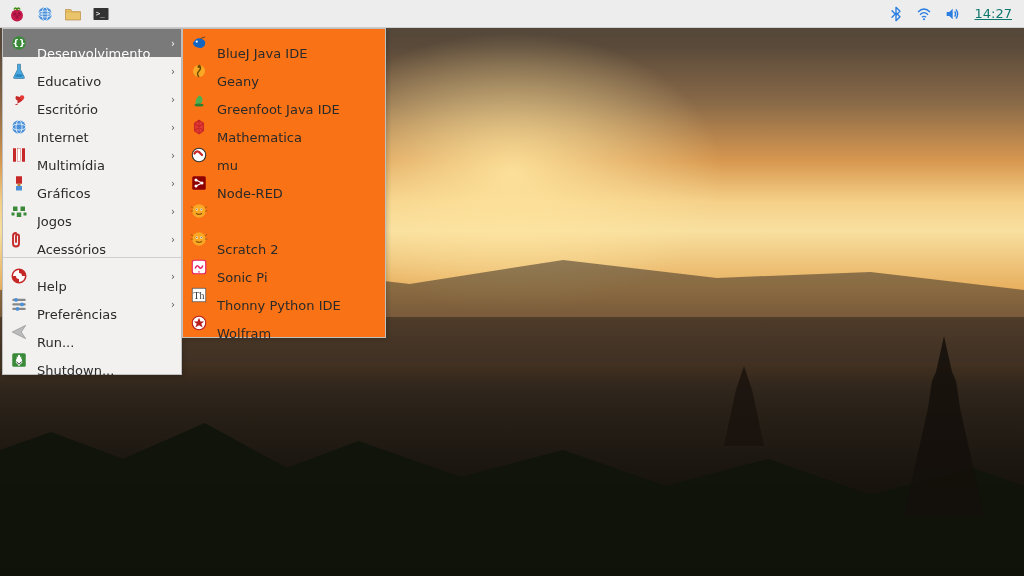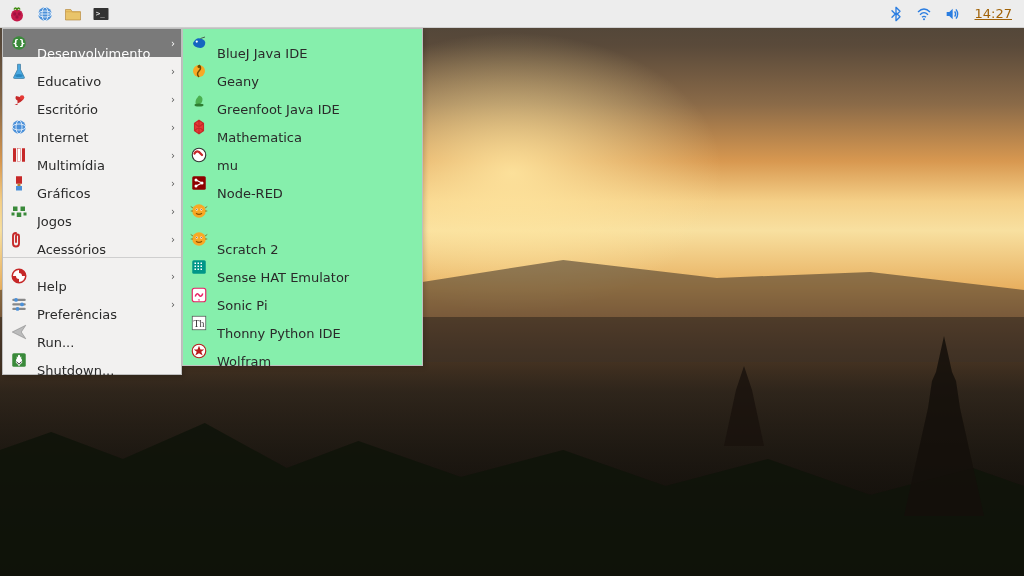--- a/index.html
+++ b/index.html
@@ -107,21 +107,21 @@
   }
   .tray .tray-icon {
     width: 18px; height: 18px;
     display: flex;
     align-items: center;
     justify-content: center;
     cursor: pointer;
   }
   .tray .clock {
     font-size: 13px;
-    color: #a16207;
+    color: #0f766e;
     padding-left: 4px;
     text-decoration: underline;
   }
 
   
   .menu {
     position: absolute;
     top: 28px;
     left: 2px;
     width: 180px;
@@ -160,22 +160,22 @@
     height: 1px;
     background: #cfcfcf;
     margin: 4px 0;
   }
 
   
   .submenu {
     position: absolute;
     top: 28px;
     left: 182px;
-    width: 241px;
-    background: #86efac;
+    width: 204px;
+    background: #f97316;
     border: 1px solid #bfbfbf;
     z-index: 21;
     box-shadow: 2px 2px 4px rgba(0,0,0,0.15);
   }
 
   
   svg { display: block; }
 </style>
 </head>
 <body>
@@ -482,39 +482,20 @@
           <circle cx="15" cy="10" r="0.7" fill="#333"></circle>
           <path d="M8 15 Q12 18 16 15" stroke="#8d5500" stroke-width="1.5" fill="none"></path>
           <path d="M4 8 L1 6 M4 12 L1 12 M20 8 L23 6 M20 12 L23 12" stroke="#8d5500" stroke-width="1"></path>
         </svg>
       </span>
       <span class="label">Scratch 2</span>
     </div>
     <div class="menu-item">
       <span class="micon">
         <svg width="18" height="18" viewBox="0 0 24 24">
-          <rect x="3" y="3" width="18" height="18" rx="2" fill="#009688"></rect>
-          <g fill="#fff">
-            <rect x="6" y="6" width="2" height="2"></rect>
-            <rect x="10" y="6" width="2" height="2"></rect>
-            <rect x="14" y="6" width="2" height="2"></rect>
-            <rect x="6" y="10" width="2" height="2"></rect>
-            <rect x="10" y="10" width="2" height="2"></rect>
-            <rect x="14" y="10" width="2" height="2"></rect>
-            <rect x="6" y="14" width="2" height="2"></rect>
-            <rect x="10" y="14" width="2" height="2"></rect>
-            <rect x="14" y="14" width="2" height="2"></rect>
-          </g>
-        </svg>
-      </span>
-      <span class="label">Sense HAT Emulator</span>
-    </div>
-    <div class="menu-item">
-      <span class="micon">
-        <svg width="18" height="18" viewBox="0 0 24 24">
           <rect x="3" y="3" width="18" height="18" rx="3" fill="#fff" stroke="#e91e63" stroke-width="1.5"></rect>
           <path d="M7 14 Q9 8 12 12 Q15 16 17 10" stroke="#e91e63" stroke-width="2" fill="none"></path>
           <text x="12" y="20" text-anchor="middle" fill="#e91e63" font-size="5">π</text>
         </svg>
       </span>
       <span class="label">Sonic Pi</span>
     </div>
     <div class="menu-item">
       <span class="micon">
         <svg width="18" height="18" viewBox="0 0 24 24">

